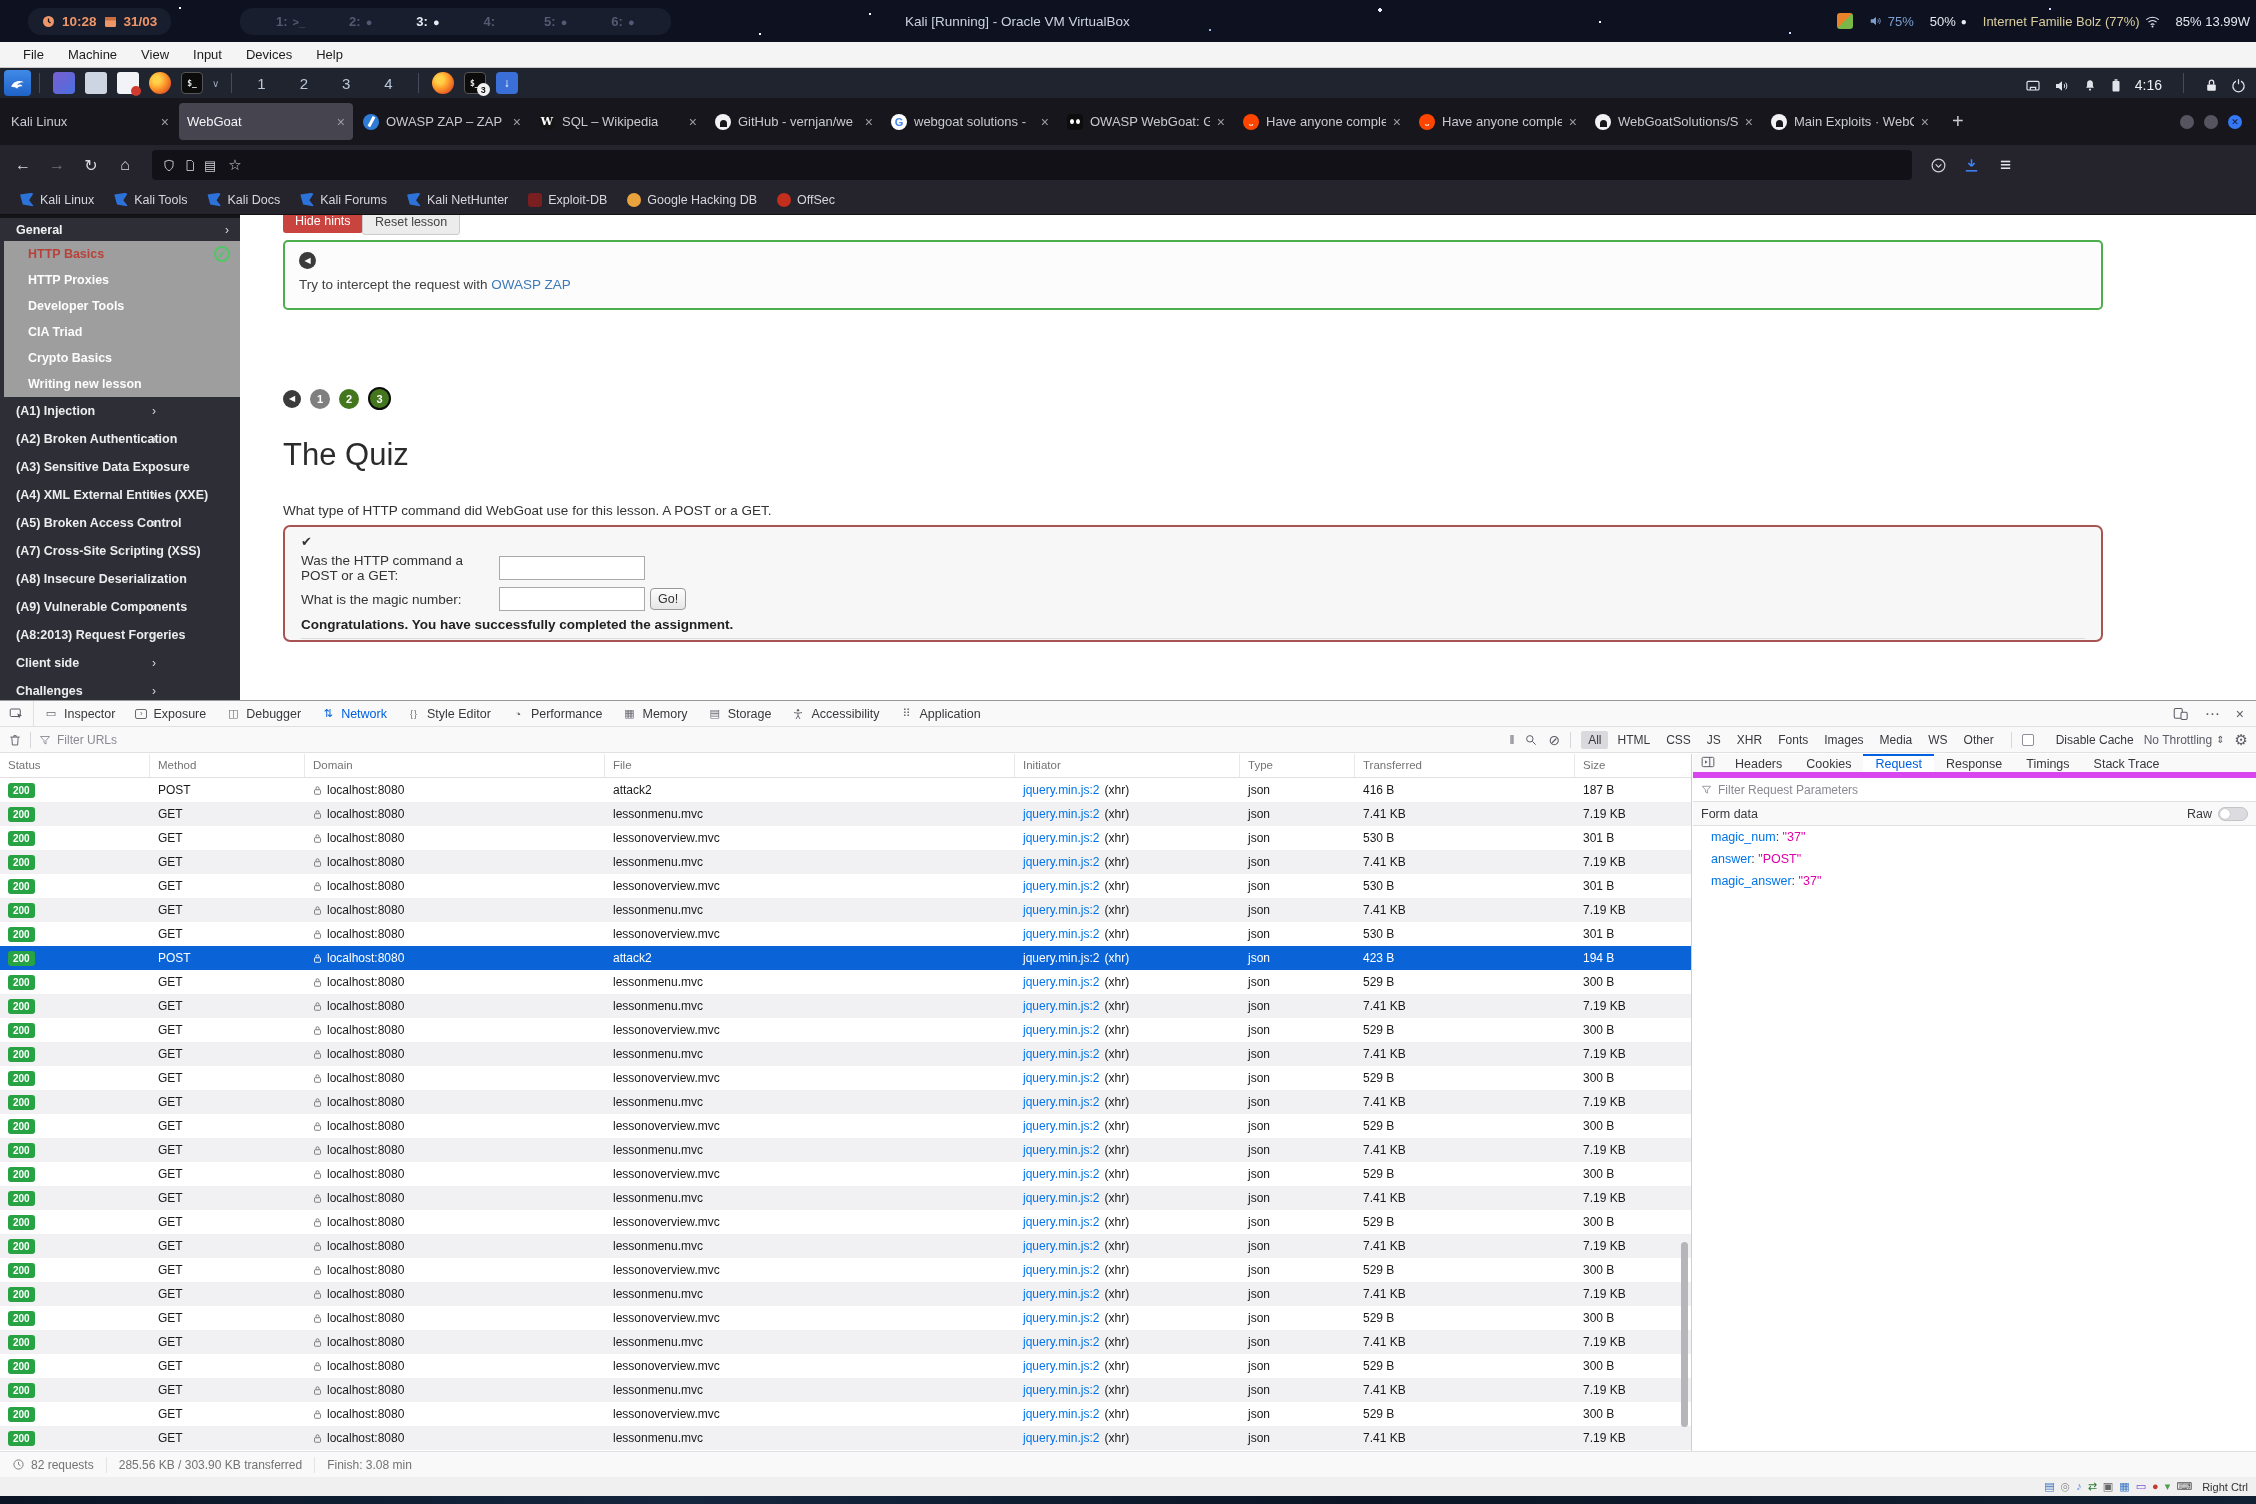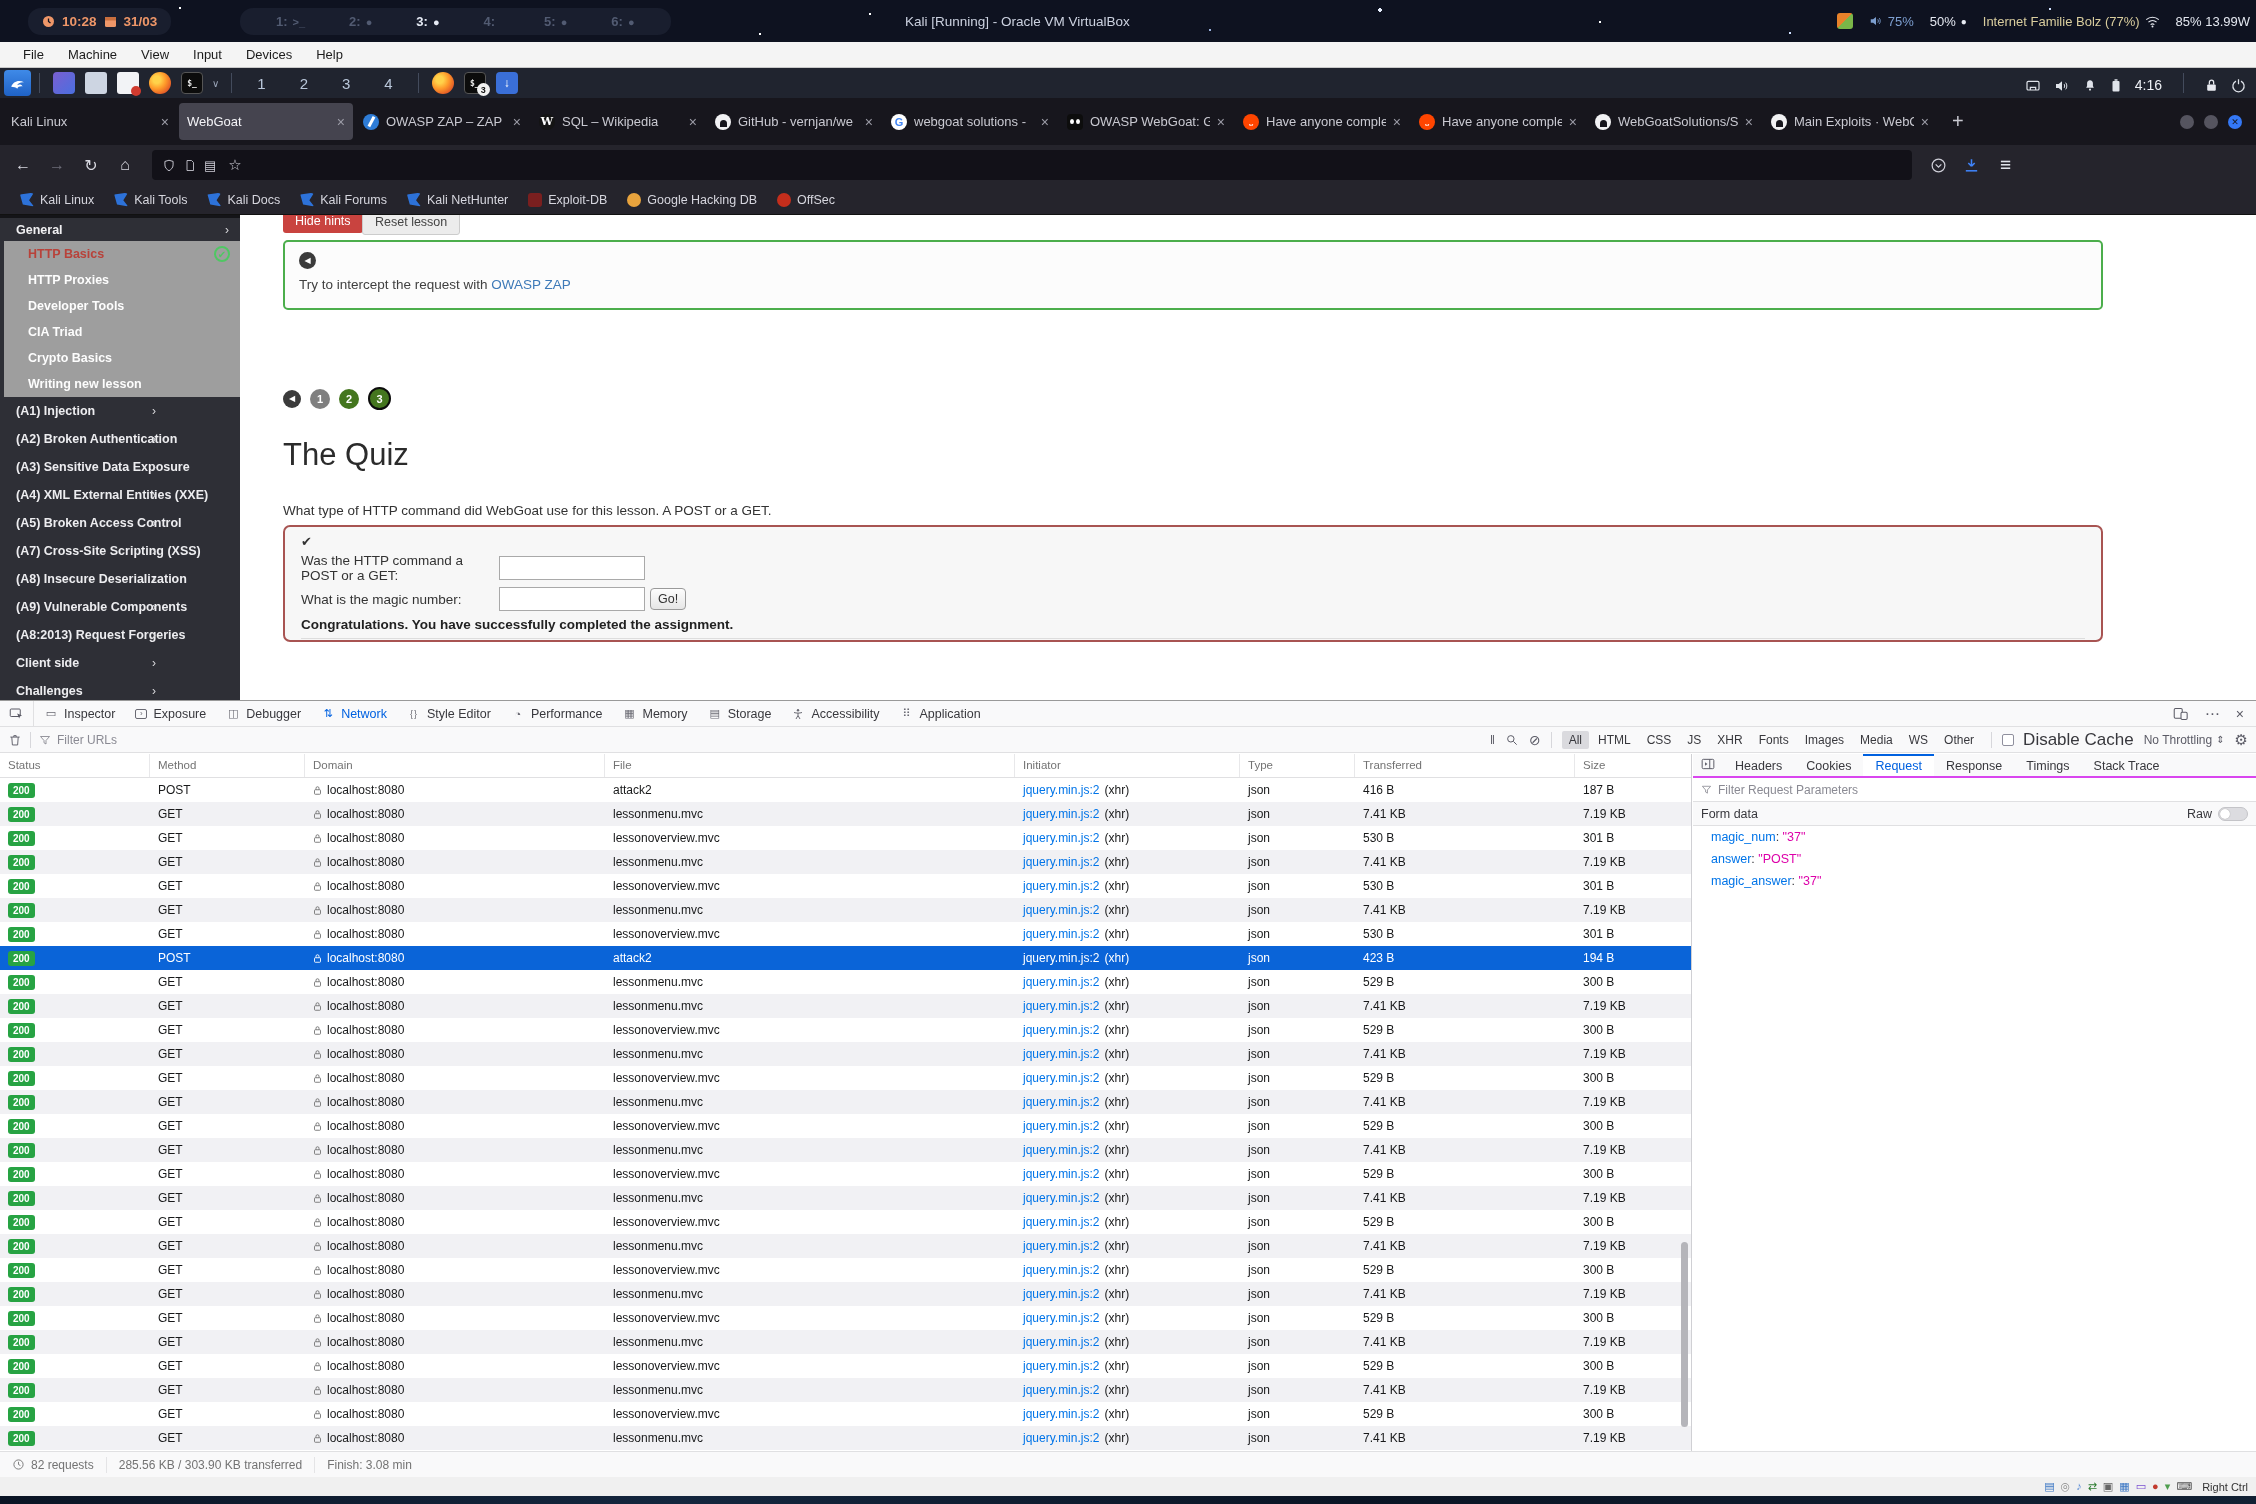--- a/index.html
+++ b/index.html
@@ -121,42 +121,42 @@
 .dt-tab.selected .ticon{color:#0061e0}
 .tbox{border:1px solid #6a6a73;border-radius:2px;font-size:8px;width:12px;height:10px;line-height:8px}
 .dt-right{margin-left:auto;display:flex;align-items:center;gap:16px;padding-right:12px;color:#5b5b66}
 .net-toolbar{height:26px;background:#f9f9fa;border-bottom:1px solid #e0e0e2;display:flex;align-items:center;padding:0 8px;gap:8px}
 .nt-sep{width:1px;height:16px;background:#d7d7db}
 .nt-filter{display:flex;align-items:center;gap:6px;color:#8a8a93;font-size:12px;flex:1}
 .nt-right{display:flex;align-items:center;gap:10px;color:#5b5b66}
 .chip{padding:2px 7px;border-radius:2px;font-size:12px;color:#38383d}
 .chip.selected{background:#dadade}
 #type-filters{display:flex;align-items:center;gap:2px}
-.dcache{display:flex;align-items:center;gap:9px;font-size:17px;color:#38383d}
+.dcache{display:flex;align-items:center;gap:22px;font-size:12px;color:#38383d}
 .cb{width:12px;height:12px;border:1px solid #8f8f9d;background:#fff;border-radius:2px;display:inline-block}
 .throttle{display:flex;align-items:center;gap:4px;font-size:12px}
 .gear{font-size:15px;color:#5b5b66}
 .net-main{position:absolute;top:53px;bottom:26px;left:0;right:0}
 .net-table{position:absolute;left:0;top:0;bottom:0;width:1692px;border-right:1px solid #d0d0d4;overflow:hidden}
 .net-header{height:24px;border-bottom:1px solid #e0e0e2;display:flex;color:#737373;font-size:11.5px}
 .hc{line-height:23px;padding-left:8px;border-right:1px solid #e8e8ea;flex:none}
 .c-status{width:150px}.c-method{width:155px}.c-domain{width:300px}.c-file{width:410px}.c-init{width:225px}.c-type{width:115px}.c-transferred{width:220px}.c-size{flex:1;border-right:none}
 .net-row{height:24px;display:flex;align-items:center;font-size:12px;color:#18191a}
 .net-row:nth-child(even){background:#f1f1f4}
 .c{padding-left:8px;flex:none;white-space:nowrap;overflow:hidden;display:flex;align-items:center;gap:5px}
 .badge200{background:#27a343;color:#fff;font:bold 10px "Liberation Sans",sans-serif;border-radius:3px;padding:2px 5px;margin-left:0}
 .lnk{color:#0074e8}
 .xhr{color:#18191a}
 .net-row.selected{background:#0a64d8;color:#fff}
 .net-row.selected .lnk,.net-row.selected .xhr{color:#fff}
 .net-row.selected svg path,.net-row.selected svg rect{stroke:#fff!important}
 .scroll-thumb{position:absolute;right:3px;top:488px;width:7px;height:185px;border-radius:4px;background:#b5b5ba}
 
 .detail{position:absolute;left:1693px;right:0;top:0;bottom:0;background:#fff}
-.dp-tabs{height:24px;border-bottom:2px solid #d946ef;background:#f9f9fa;display:flex;align-items:center}
+.dp-tabs{height:24px;border-bottom:6px solid #d946ef;background:#f9f9fa;display:flex;align-items:center}
 .dp-toggle{padding:0 8px;color:#5b5b66}
 .dp-tab{padding:0 12px;height:100%;display:flex;align-items:center;font-size:12.5px;border-top:2px solid transparent}
 .dp-tab.selected{color:#0061e0;border-top:2px solid #0061e0;background:#fff}
 .dp-filter{height:24px;border-bottom:1px solid #e0e0e2;display:flex;align-items:center;gap:6px;padding:0 8px;color:#8a8a93}
 .dp-sect{height:24px;background:#f9f9fa;border-bottom:1px solid #e0e0e2;display:flex;align-items:center;padding:0 8px;font-size:12.5px;color:#38383d}
 .raw-wrap{margin-left:auto;display:flex;align-items:center;gap:6px}
 .toggle{width:30px;height:14px;border-radius:7px;background:#dcdce0;border:1px solid #c4c4c8;position:relative}
 .toggle::after{content:"";position:absolute;left:1px;top:1px;width:10px;height:10px;border-radius:50%;background:#fff;box-shadow:0 0 1px #888}
 .param{padding:4px 0 4px 18px;font-size:12.5px}
 .pkey{color:#0074e8}

